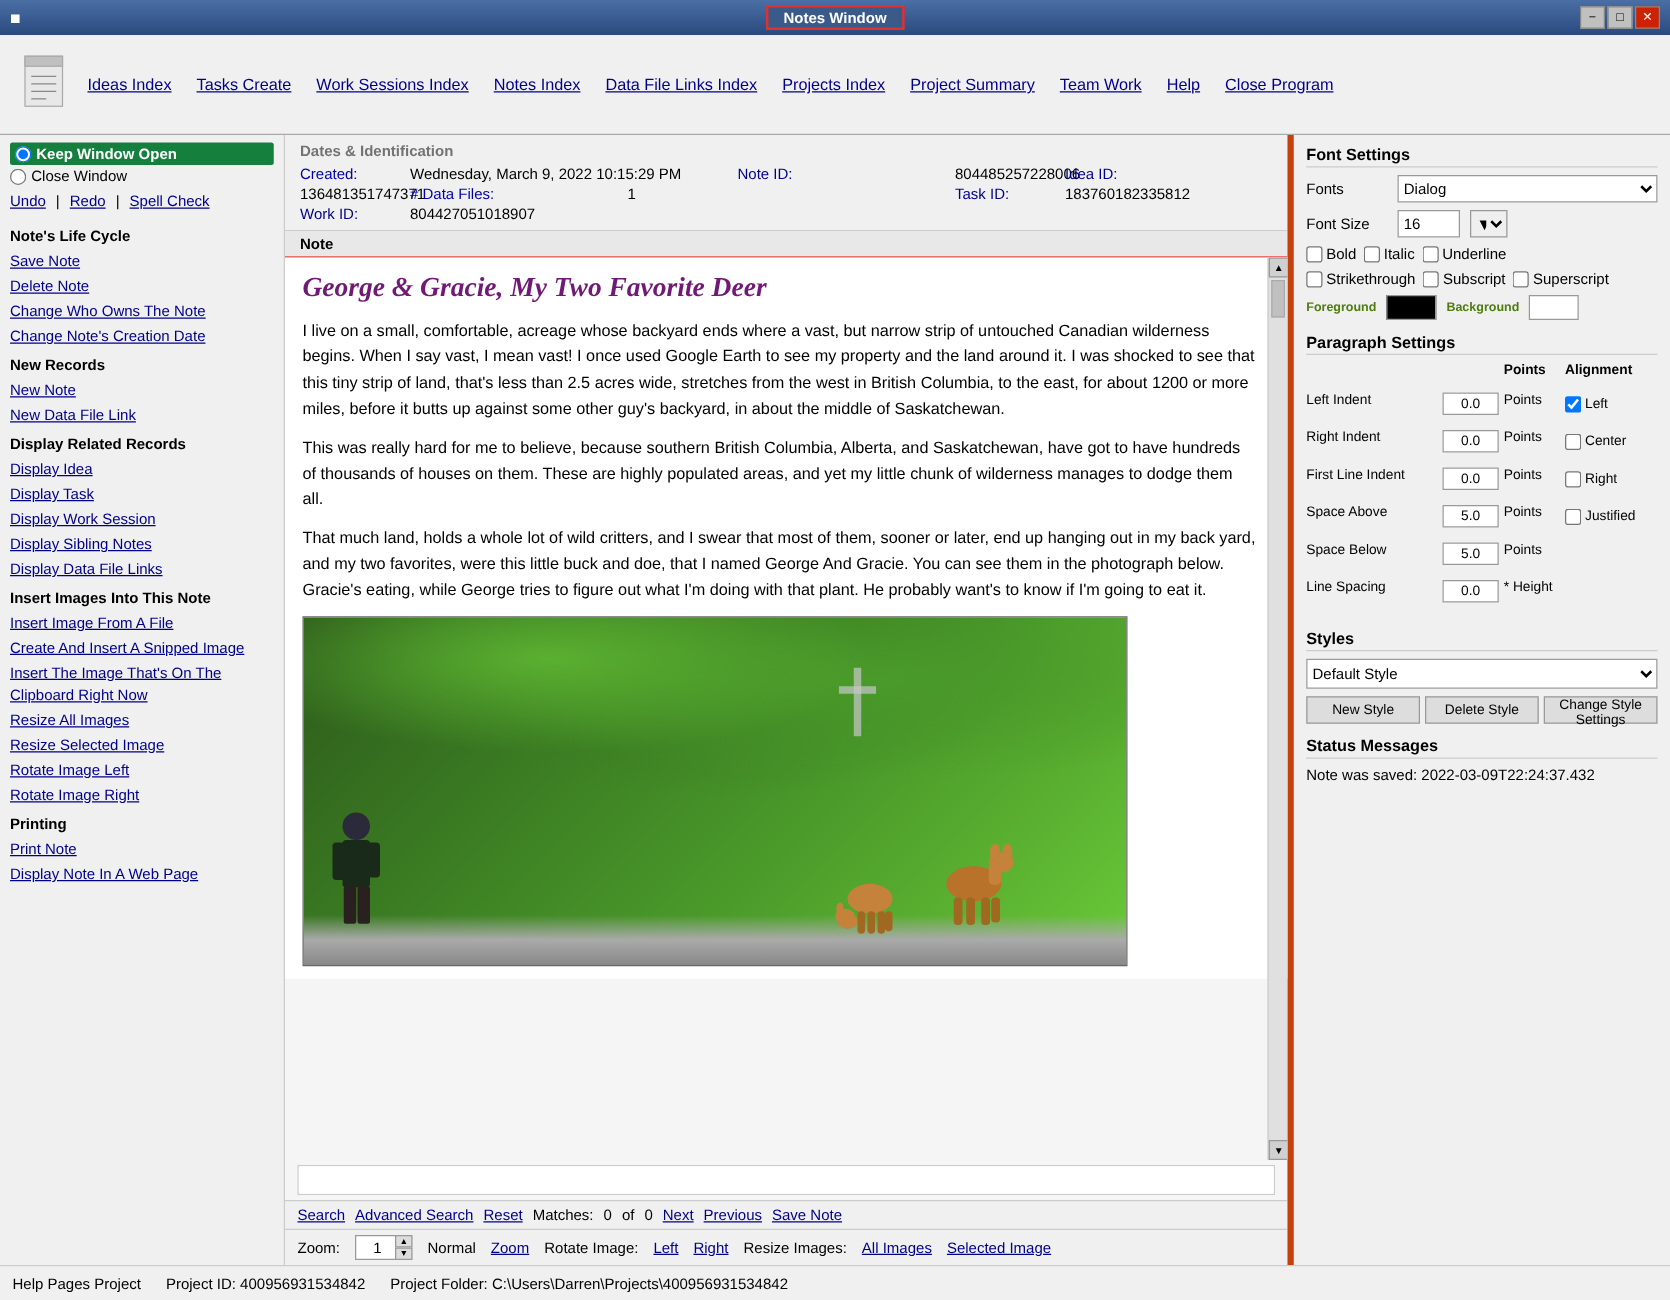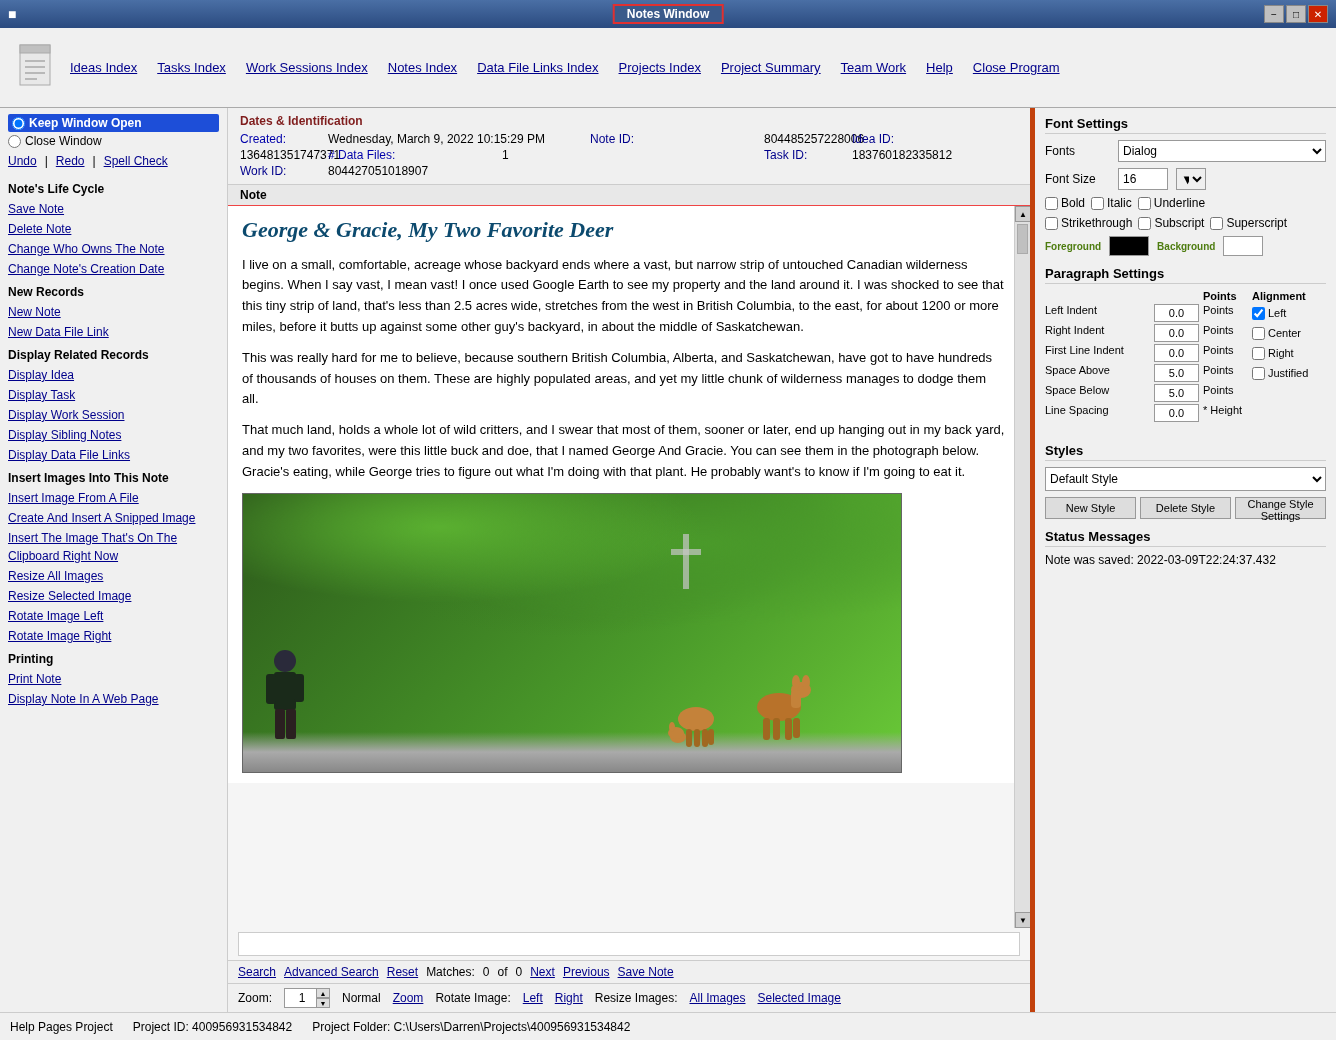--- a/index.html
+++ b/index.html
@@ -111,21 +111,21 @@
       background: #f5f5f5;
       overflow: hidden;
     }
 
     
     .dates-section {
       background: #f0f0f0;
       border-bottom: 1px solid #ccc;
       padding: 6px 12px;
     }
-    .dates-title { font-weight: bold; font-size: 12px; color: #7f1d1d; margin-bottom: 4px; }
+    .dates-title { font-weight: bold; font-size: 12px; color: #737373; margin-bottom: 4px; }
     .dates-grid {
       display: grid;
       grid-template-columns: 80px 1fr 80px 1fr 80px 1fr;
       gap: 2px 8px;
       font-size: 12px;
     }
     .dates-label { color: #0000aa; font-weight: 500; }
     .dates-value { color: #000; }
     .dates-id-label { color: #00008b; font-weight: 500; }
     .note-header {
@@ -148,21 +148,21 @@
       border: 1px solid #999;
       cursor: pointer;
       display: flex; align-items: center; justify-content: center;
       font-size: 8px;
     }
     .note-title {
       font-family: Georgia, serif;
       font-size: 22px;
       font-weight: bold;
       font-style: italic;
-      color: #0c4a6e;
+      color: #701a75;
       margin-bottom: 10px;
       line-height: 1.3;
     }
     .note-text {
       font-size: 13px;
       line-height: 1.6;
       color: #000;
       margin-bottom: 10px;
     }
     .note-image {
@@ -316,21 +316,21 @@
       border-top: 1px solid #ccc;
       display: flex;
       align-items: center;
       padding: 0 10px;
       font-size: 12px;
       gap: 20px;
     }
     .status-item { color: #000; }
 
     
-    .radio-item.selected { background: #1d4ed8; padding: 2px 4px; border-radius: 2px; align-items: center; }
+    .radio-item.selected { background: #15803d; padding: 2px 4px; border-radius: 2px; align-items: center; }
     .radio-item.selected .radio-label { color: white; }
     .radio-item.selected input { }
 
     .note-content-wrapper {
       position: relative;
       flex: 1;
       overflow: hidden;
     }
 
     .search-area-wrapper {
@@ -359,21 +359,21 @@
       <rect x="5" y="2" width="30" height="40" fill="#e8e8e8" stroke="#aaa" stroke-width="1"></rect>
       <rect x="5" y="2" width="30" height="8" fill="#c0c0c0" stroke="#aaa" stroke-width="1"></rect>
       <line x1="10" y1="18" x2="30" y2="18" stroke="#888" stroke-width="1"></line>
       <line x1="10" y1="24" x2="30" y2="24" stroke="#888" stroke-width="1"></line>
       <line x1="10" y1="30" x2="30" y2="30" stroke="#888" stroke-width="1"></line>
       <line x1="10" y1="36" x2="22" y2="36" stroke="#888" stroke-width="1"></line>
     </svg>
   </div>
   <div class="menu-links">
     <a class="menu-link">Ideas Index</a>
-    <a class="menu-link">Tasks Index</a>
+    <a class="menu-link">Tasks Create</a>
     <a class="menu-link">Work Sessions Index</a>
     <a class="menu-link">Notes Index</a>
     <a class="menu-link">Data File Links Index</a>
     <a class="menu-link">Projects Index</a>
     <a class="menu-link">Project Summary</a>
     <a class="menu-link">Team Work</a>
     <a class="menu-link">Help</a>
     <a class="menu-link">Close Program</a>
   </div>
 </div>
@@ -606,21 +606,21 @@
       <span class="color-label">Foreground</span>
       <div class="color-swatch black"></div>
       <span class="color-label">Background</span>
       <div class="color-swatch white"></div>
     </div>
 
     <div class="panel-section-title">Paragraph Settings</div>
 
     <div style="font-size:11px;">
 
-      <div style="display:grid;grid-template-columns:105px 45px 45px auto;gap:2px 4px;margin-bottom:21px;">
+      <div style="display:grid;grid-template-columns:105px 45px 45px auto;gap:12px 4px;margin-bottom:21px;">
         <span></span>
         <span></span>
         <span class="para-header">Points</span>
         <span class="para-header">Alignment</span>
 
         <span class="para-label">Left Indent</span>
         <input type="text" class="para-input" value="0.0" style="">
         <span class="para-unit">Points</span>
         <label class="para-check">
             <input type="checkbox" checked="" style="">

